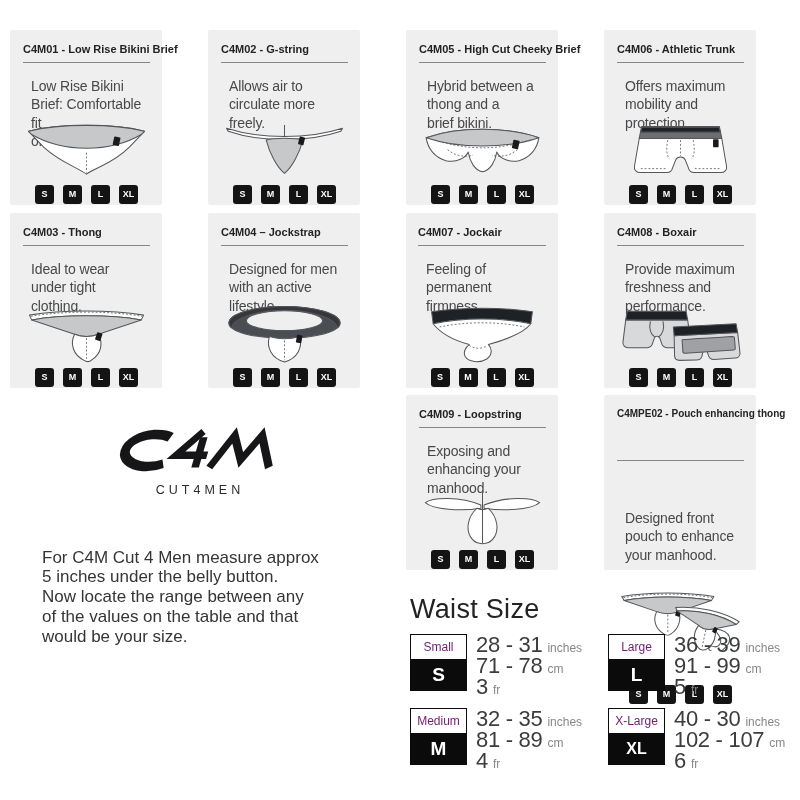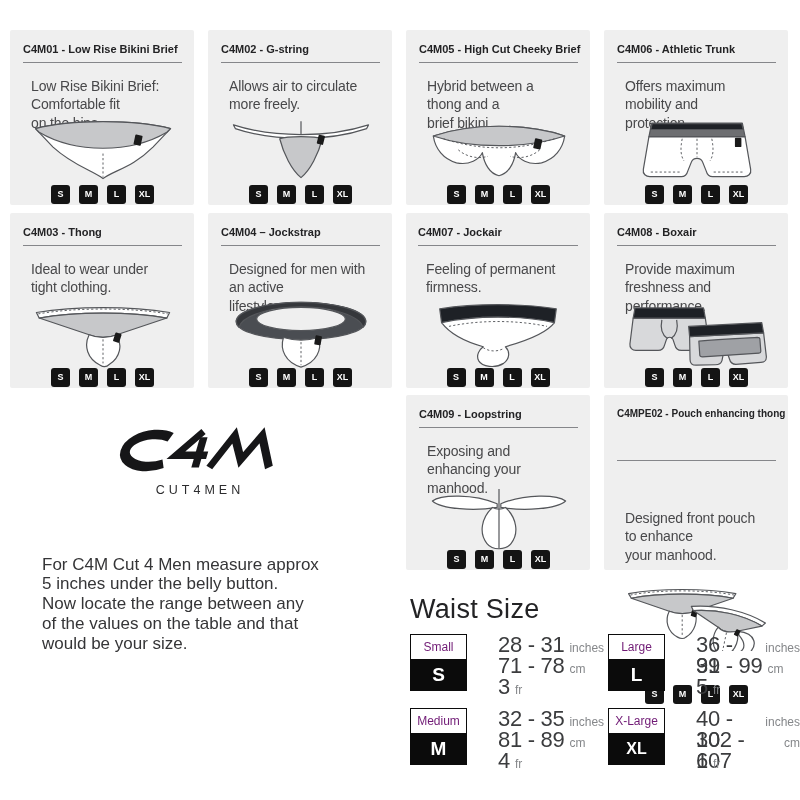--- a/index.html
+++ b/index.html
@@ -1,20 +1,20 @@
 <!DOCTYPE html>
 <html><head>
 <meta charset="utf-8">
 <style>
   html,body{margin:0;padding:0;background:#fff;}
   .page{position:relative;width:800px;height:800px;background:#ffffff;overflow:hidden;
         font-family:"Liberation Sans","DejaVu Sans",sans-serif;}
 
   
-  .card{position:absolute;width:184px;height:175px;background:#efefef;border-radius:2px;
+  .card{position:absolute;width:152px;height:175px;background:#efefef;border-radius:2px;
         box-sizing:border-box;padding:13px 12px 10px 13px;display:flex;flex-direction:column;}
   .card h3{margin:0;font-size:11px;font-weight:bold;color:#232325;letter-spacing:0;
            white-space:nowrap;}
   .card h3.long{font-size:10px;}
   .card .rule{border-top:1px solid #85868a;margin:7px 0 6px 0;}
   .card p{margin:8px;font-size:14px;line-height:1.32;color:#48484a;letter-spacing:-0.15px;
           white-space:pre-line;min-height:26px;}
   .illus{flex:1;display:flex;align-items:center;justify-content:center;}
   .sizes{display:flex;justify-content:center;gap:9px;margin-bottom:3px;}
   .badge{width:19px;height:19px;background:#141414;border-radius:3px;color:#fff;
@@ -24,34 +24,34 @@
   .ill *{stroke:#54565a;stroke-width:1.3;stroke-linejoin:round;}
   .ill .nf{fill:none;}
   .ill .dash{fill:none;stroke-width:1;stroke-dasharray:2.4,2.4;}
   .ill .tag{fill:#1a1a1a;stroke:none;}
 
   
   .logo-block{position:absolute;left:40px;top:424px;width:320px;text-align:center;}
   .logo-sub{margin-top:2px;font-size:12.5px;letter-spacing:4px;color:#2c2c2e;}
   .instructions{position:absolute;left:42px;top:519px;width:340px;font-size:17px;
                 line-height:1.16;color:#353537;white-space:pre-line;}
-  .instructions .p2{margin-top:16px;}
+  .instructions .p2{margin-top:9px;}
 
   
   .waist-heading{position:absolute;left:410px;top:594px;font-size:27px;color:#232325;
                  letter-spacing:0.3px;}
   .entry{position:absolute;display:flex;align-items:flex-start;}
   .sizebox{width:57px;flex:0 0 57px;}
   .sizebox-name{box-sizing:border-box;height:26px;border:1.5px solid #0b0b0b;background:#fff;
                 font-size:12px;color:#701a75;display:flex;align-items:center;justify-content:center;}
   .sizebox-letter{box-sizing:border-box;height:31px;border:1.5px solid #0b0b0b;border-top:none;
                   background:#0b0b0b;color:#fff;font-weight:bold;font-size:19px;
                   display:flex;align-items:center;justify-content:center;}
   .sizebox-letter.xl{font-size:16px;}
-  .mcol{margin-left:31px;}
+  .mcol{margin-left:9px;}
   .mrow{display:flex;align-items:baseline;line-height:21px;height:21px;}
   .mval{font-size:22px;font-weight:400;color:#3b3c3e;letter-spacing:-0.3px;}
   .munit{font-size:12px;color:#85878a;margin-left:5px;}
 </style>
 </head>
 <body>
 
 <div class="page">
 
   <section class="card" style="left:10px;top:30px;">

